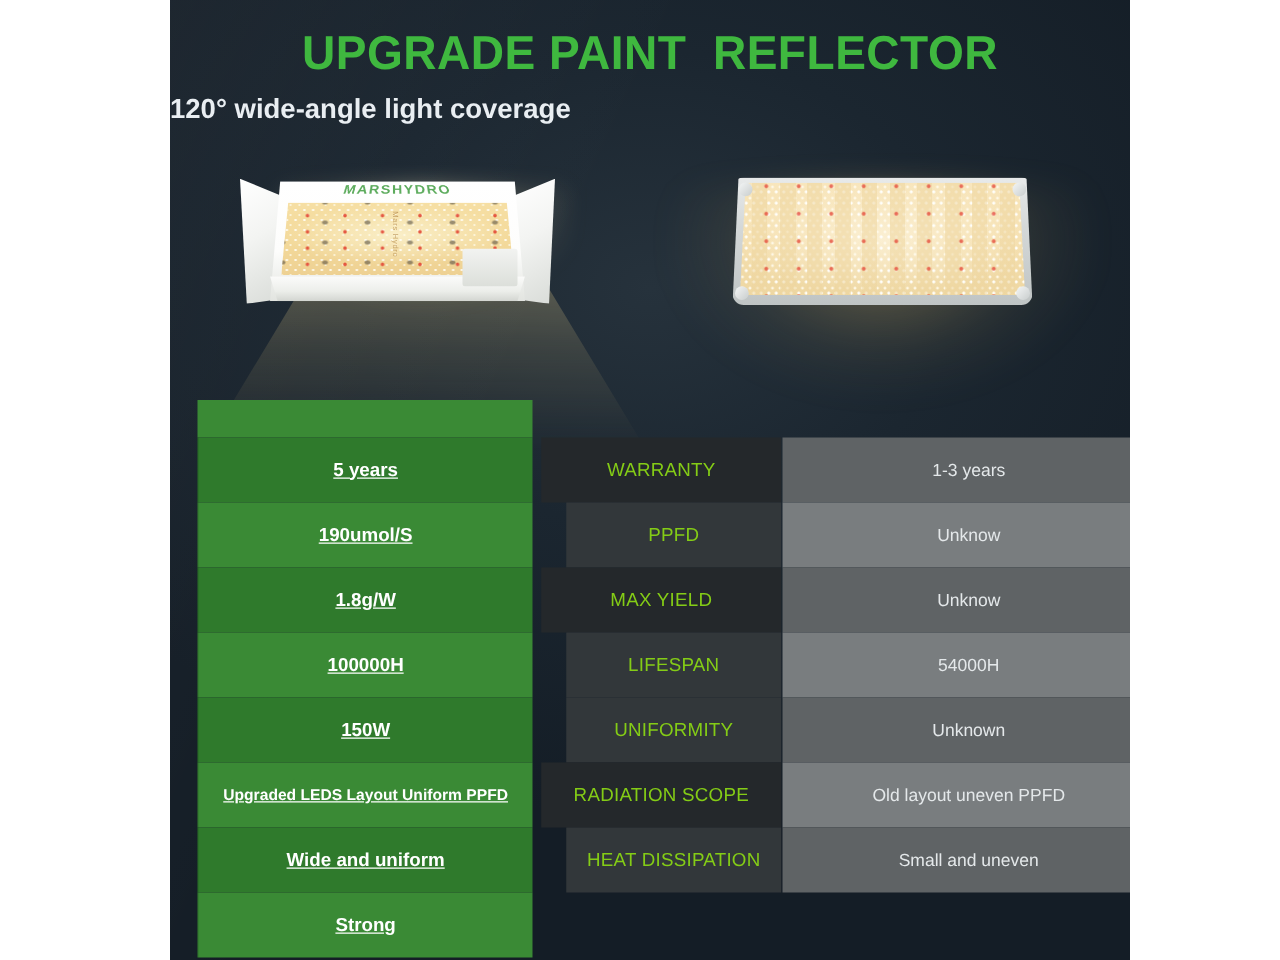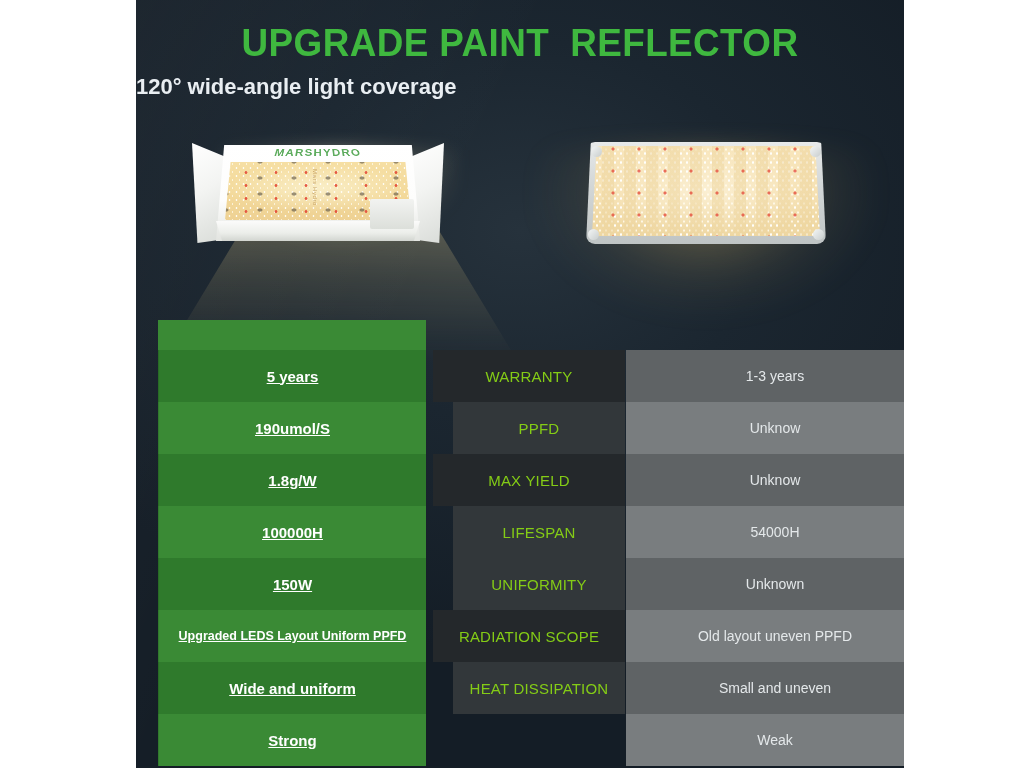--- a/index.html
+++ b/index.html
@@ -415,18 +415,17 @@
           <div class="cell mid even">HEAT DISSIPATION</div>
         </div>
       <div class="col col-theirs" id="col-theirs">
           <div class="cell theirs odd">1-3 years</div>
           <div class="cell theirs even">Unknow</div>
           <div class="cell theirs odd">Unknow</div>
           <div class="cell theirs even">54000H</div>
           <div class="cell theirs odd">Unknown</div>
           <div class="cell theirs even">Old layout uneven PPFD</div>
           <div class="cell theirs odd">Small and uneven</div>
-          <div class="cell theirs even">Weak</div>
         </div>
     </div>
 
   </div>
 </div>
 
 </body></html>

